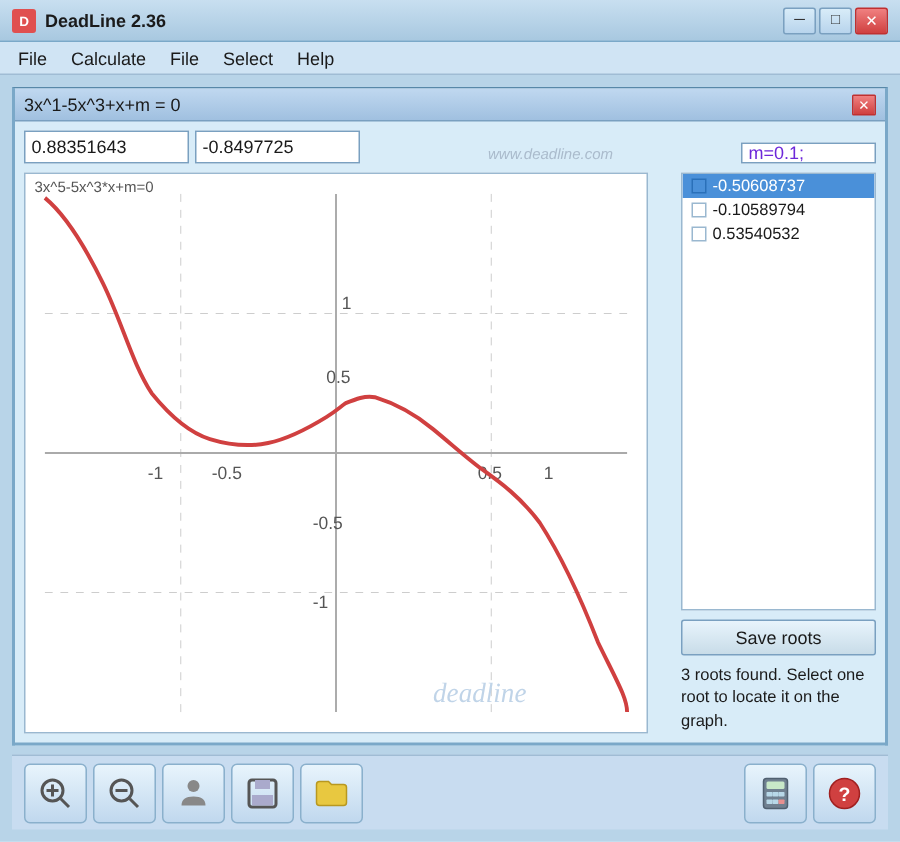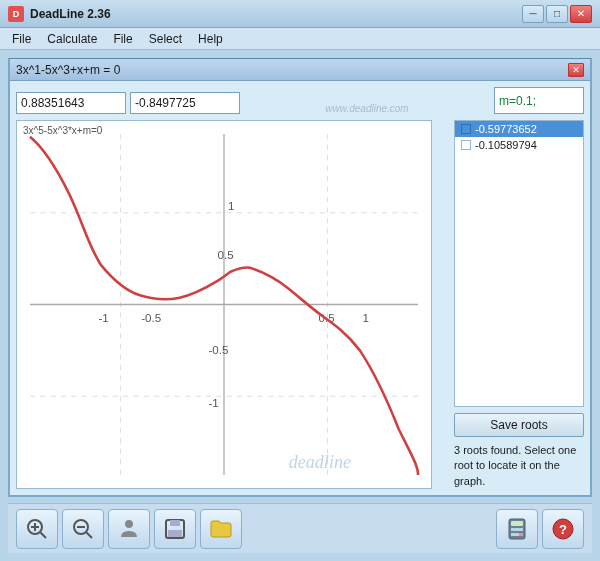--- a/index.html
+++ b/index.html
@@ -144,23 +144,23 @@
       font-size: 12px;
       height: 22px;
       width: 110px;
       color: #1a1a1a;
     }
     .input-field-m {
       background: white;
       border: 1px solid #7aa0c0;
       padding: 2px 4px;
       font-size: 12px;
-      height: 27px;
+      height: 14px;
       width: 90px;
-      color: #15803d;
+      color: #6d28d9;
       margin-left: auto;
     }
     .watermark-label {
       color: #aabbcc;
       font-size: 10px;
       font-style: italic;
       text-align: center;
       flex: 1;
     }
 
@@ -348,25 +348,29 @@
 
             <text x="210" y="265" font-size="14" fill="#c0d4e8" font-style="italic" font-family="serif">deadline</text>
           </svg>
         </div>
 
         <div class="right-panel">
 
           <div class="roots-list">
             <div class="root-item selected">
               <div class="checkbox"></div>
-              <span>-0.59773652</span>
+              <span>-0.50608737</span>
             </div>
             <div class="root-item">
               <div class="checkbox"></div>
               <span>-0.10589794</span>
+            </div>
+            <div class="root-item">
+              <div class="checkbox"></div>
+              <span>0.53540532</span>
             </div>
           </div>
 
           <button class="save-roots-btn">Save roots</button>
 
           <span class="status-text">3 roots found. Select one root to locate it on the graph.</span>
         </div>
       </div>
     </div>
   </div>

